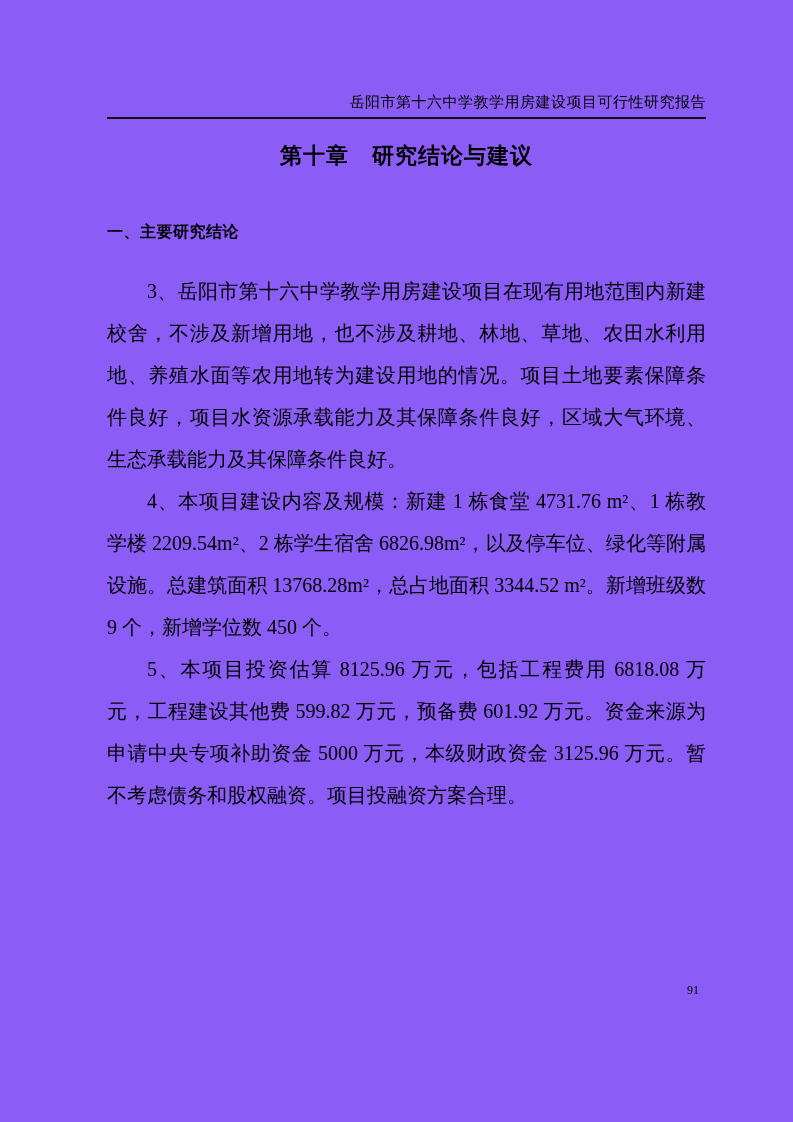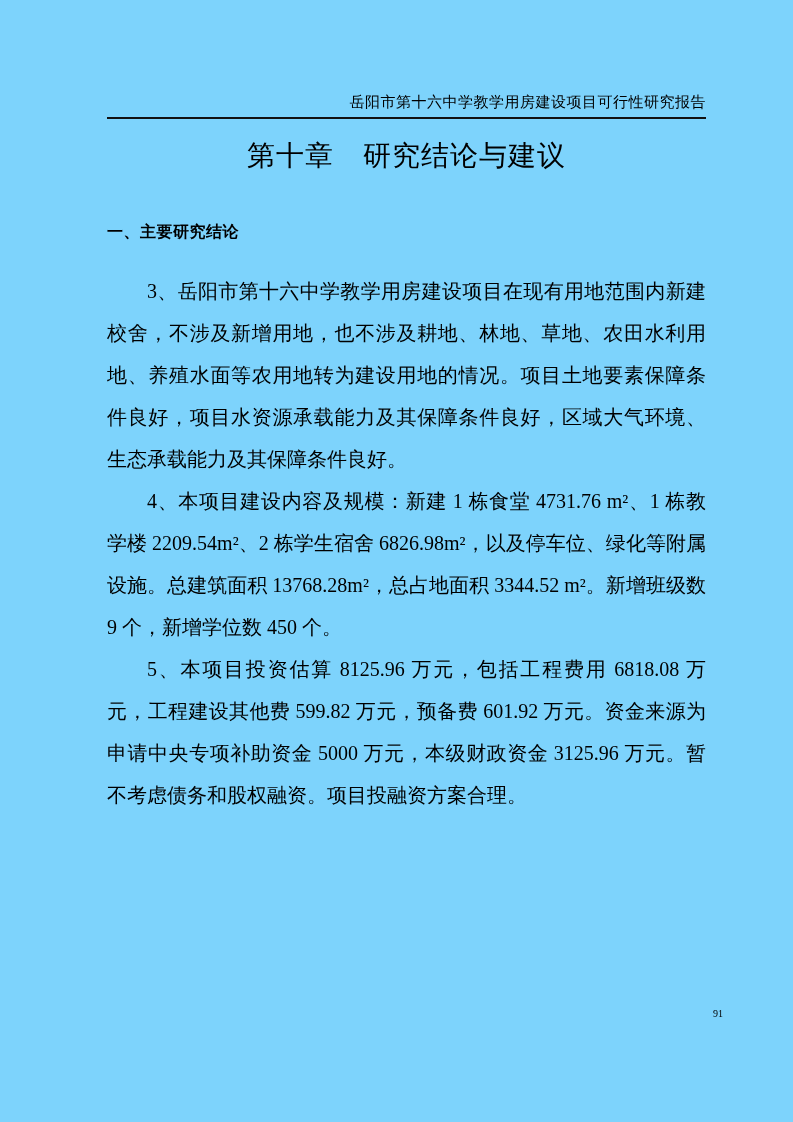--- a/index.html
+++ b/index.html
@@ -4,21 +4,21 @@
 <style>
   html, body {
     margin: 0;
     padding: 0;
     background: #ffffff;
   }
   .page {
     position: relative;
     width: 793px;
     height: 1122px;
-    background: #7dd3fc;
+    background: #8b5cf6;
     color: #000000;
     font-family: "Liberation Serif", "DejaVu Serif", serif;
     overflow: hidden;
   }
   .running-header {
     position: absolute;
     left: 107px;
     top: 92px;
     width: 599px;
     text-align: right;
@@ -29,22 +29,22 @@
     border-bottom: 2px solid #111111;
   }
   .chapter-title {
     position: absolute;
     left: 107px;
     top: 141px;
     width: 599px;
     margin: 0;
     text-align: center;
     font-family: "Liberation Sans", "DejaVu Sans", sans-serif;
-    font-weight: normal;
-    font-size: 28px;
+    font-weight: bold;
+    font-size: 22px;
     line-height: 30px;
     letter-spacing: 1px;
   }
   .section-heading {
     position: absolute;
     left: 107px;
     top: 219px;
     width: 599px;
     margin: 0;
     font-family: "Liberation Sans", "DejaVu Sans", sans-serif;
@@ -64,24 +64,24 @@
     text-justify: inter-ideograph;
   }
   .body-text p {
     margin: 0;
     padding: 0;
     text-indent: 2em;
   }
   .page-number {
     position: absolute;
     left: 663px;
-    top: 1004px;
+    top: 980px;
     width: 60px;
-    text-align: right;
-    font-size: 10px;
+    text-align: center;
+    font-size: 12px;
     line-height: 20px;
   }
 </style>
 </head>
 <body>
 
 <div class="page">
 
   <div class="running-header">
     <span>岳阳市第十六中学教学用房建设项目可行性研究报告</span>

